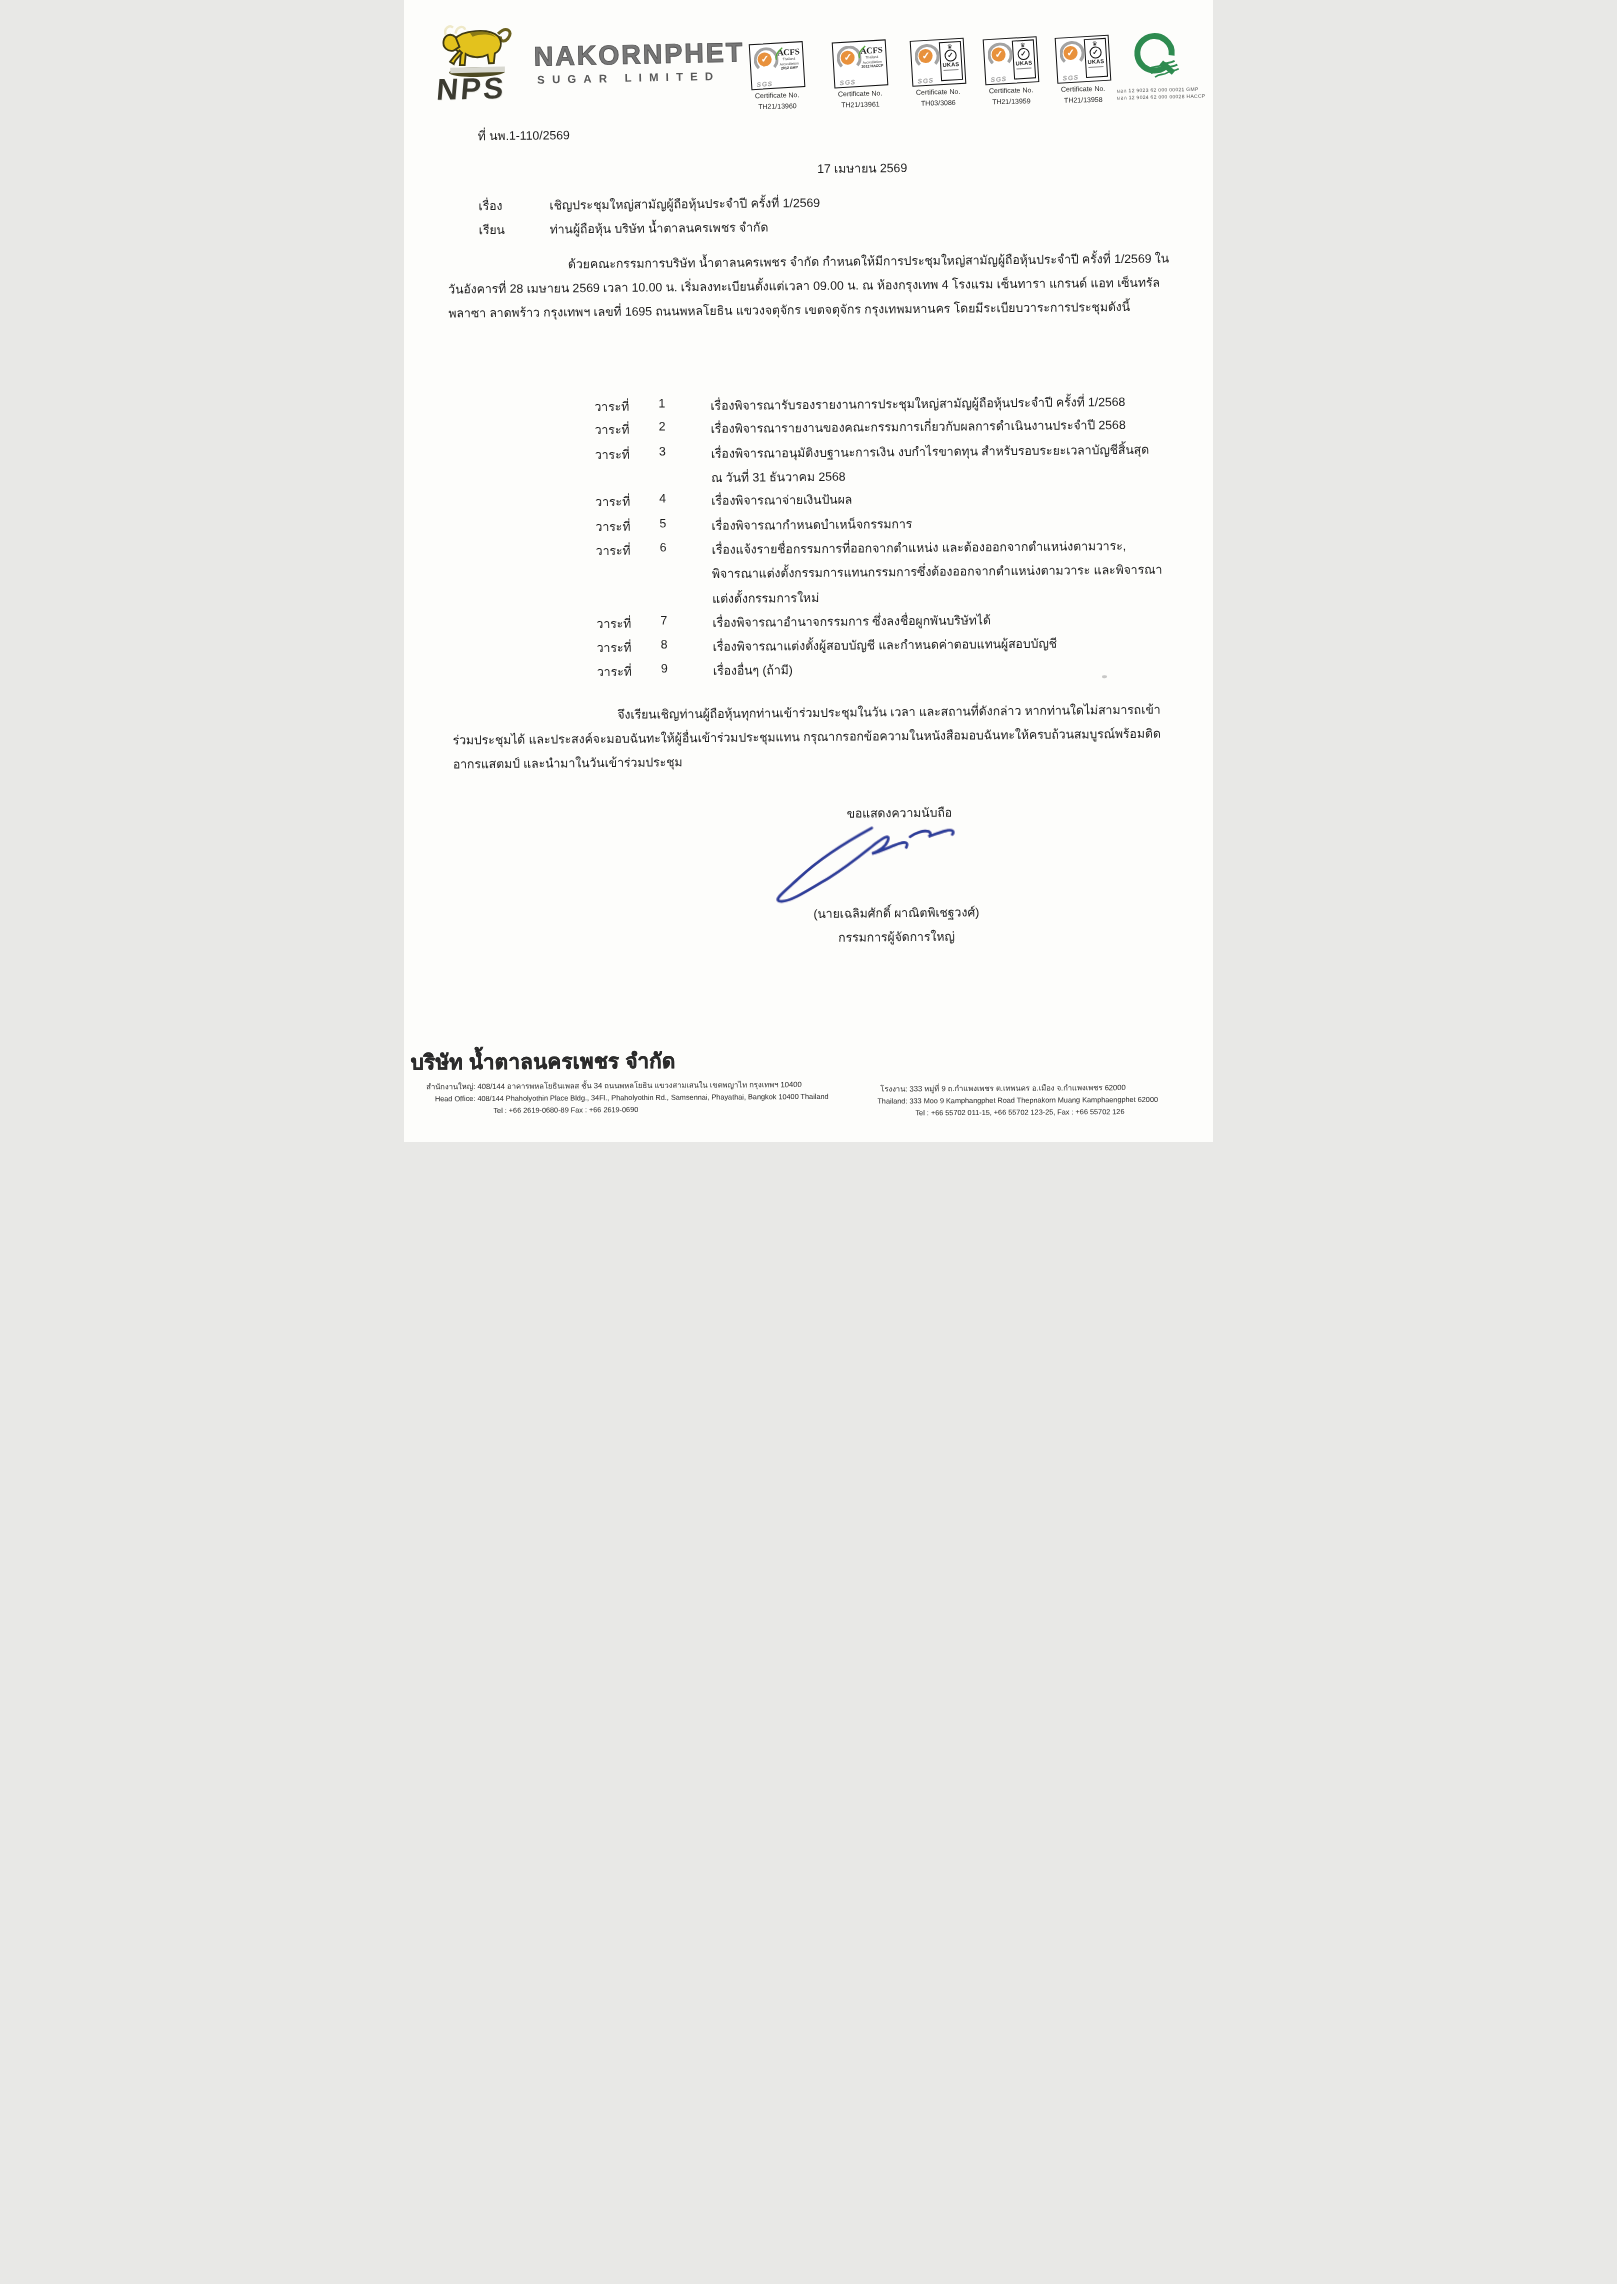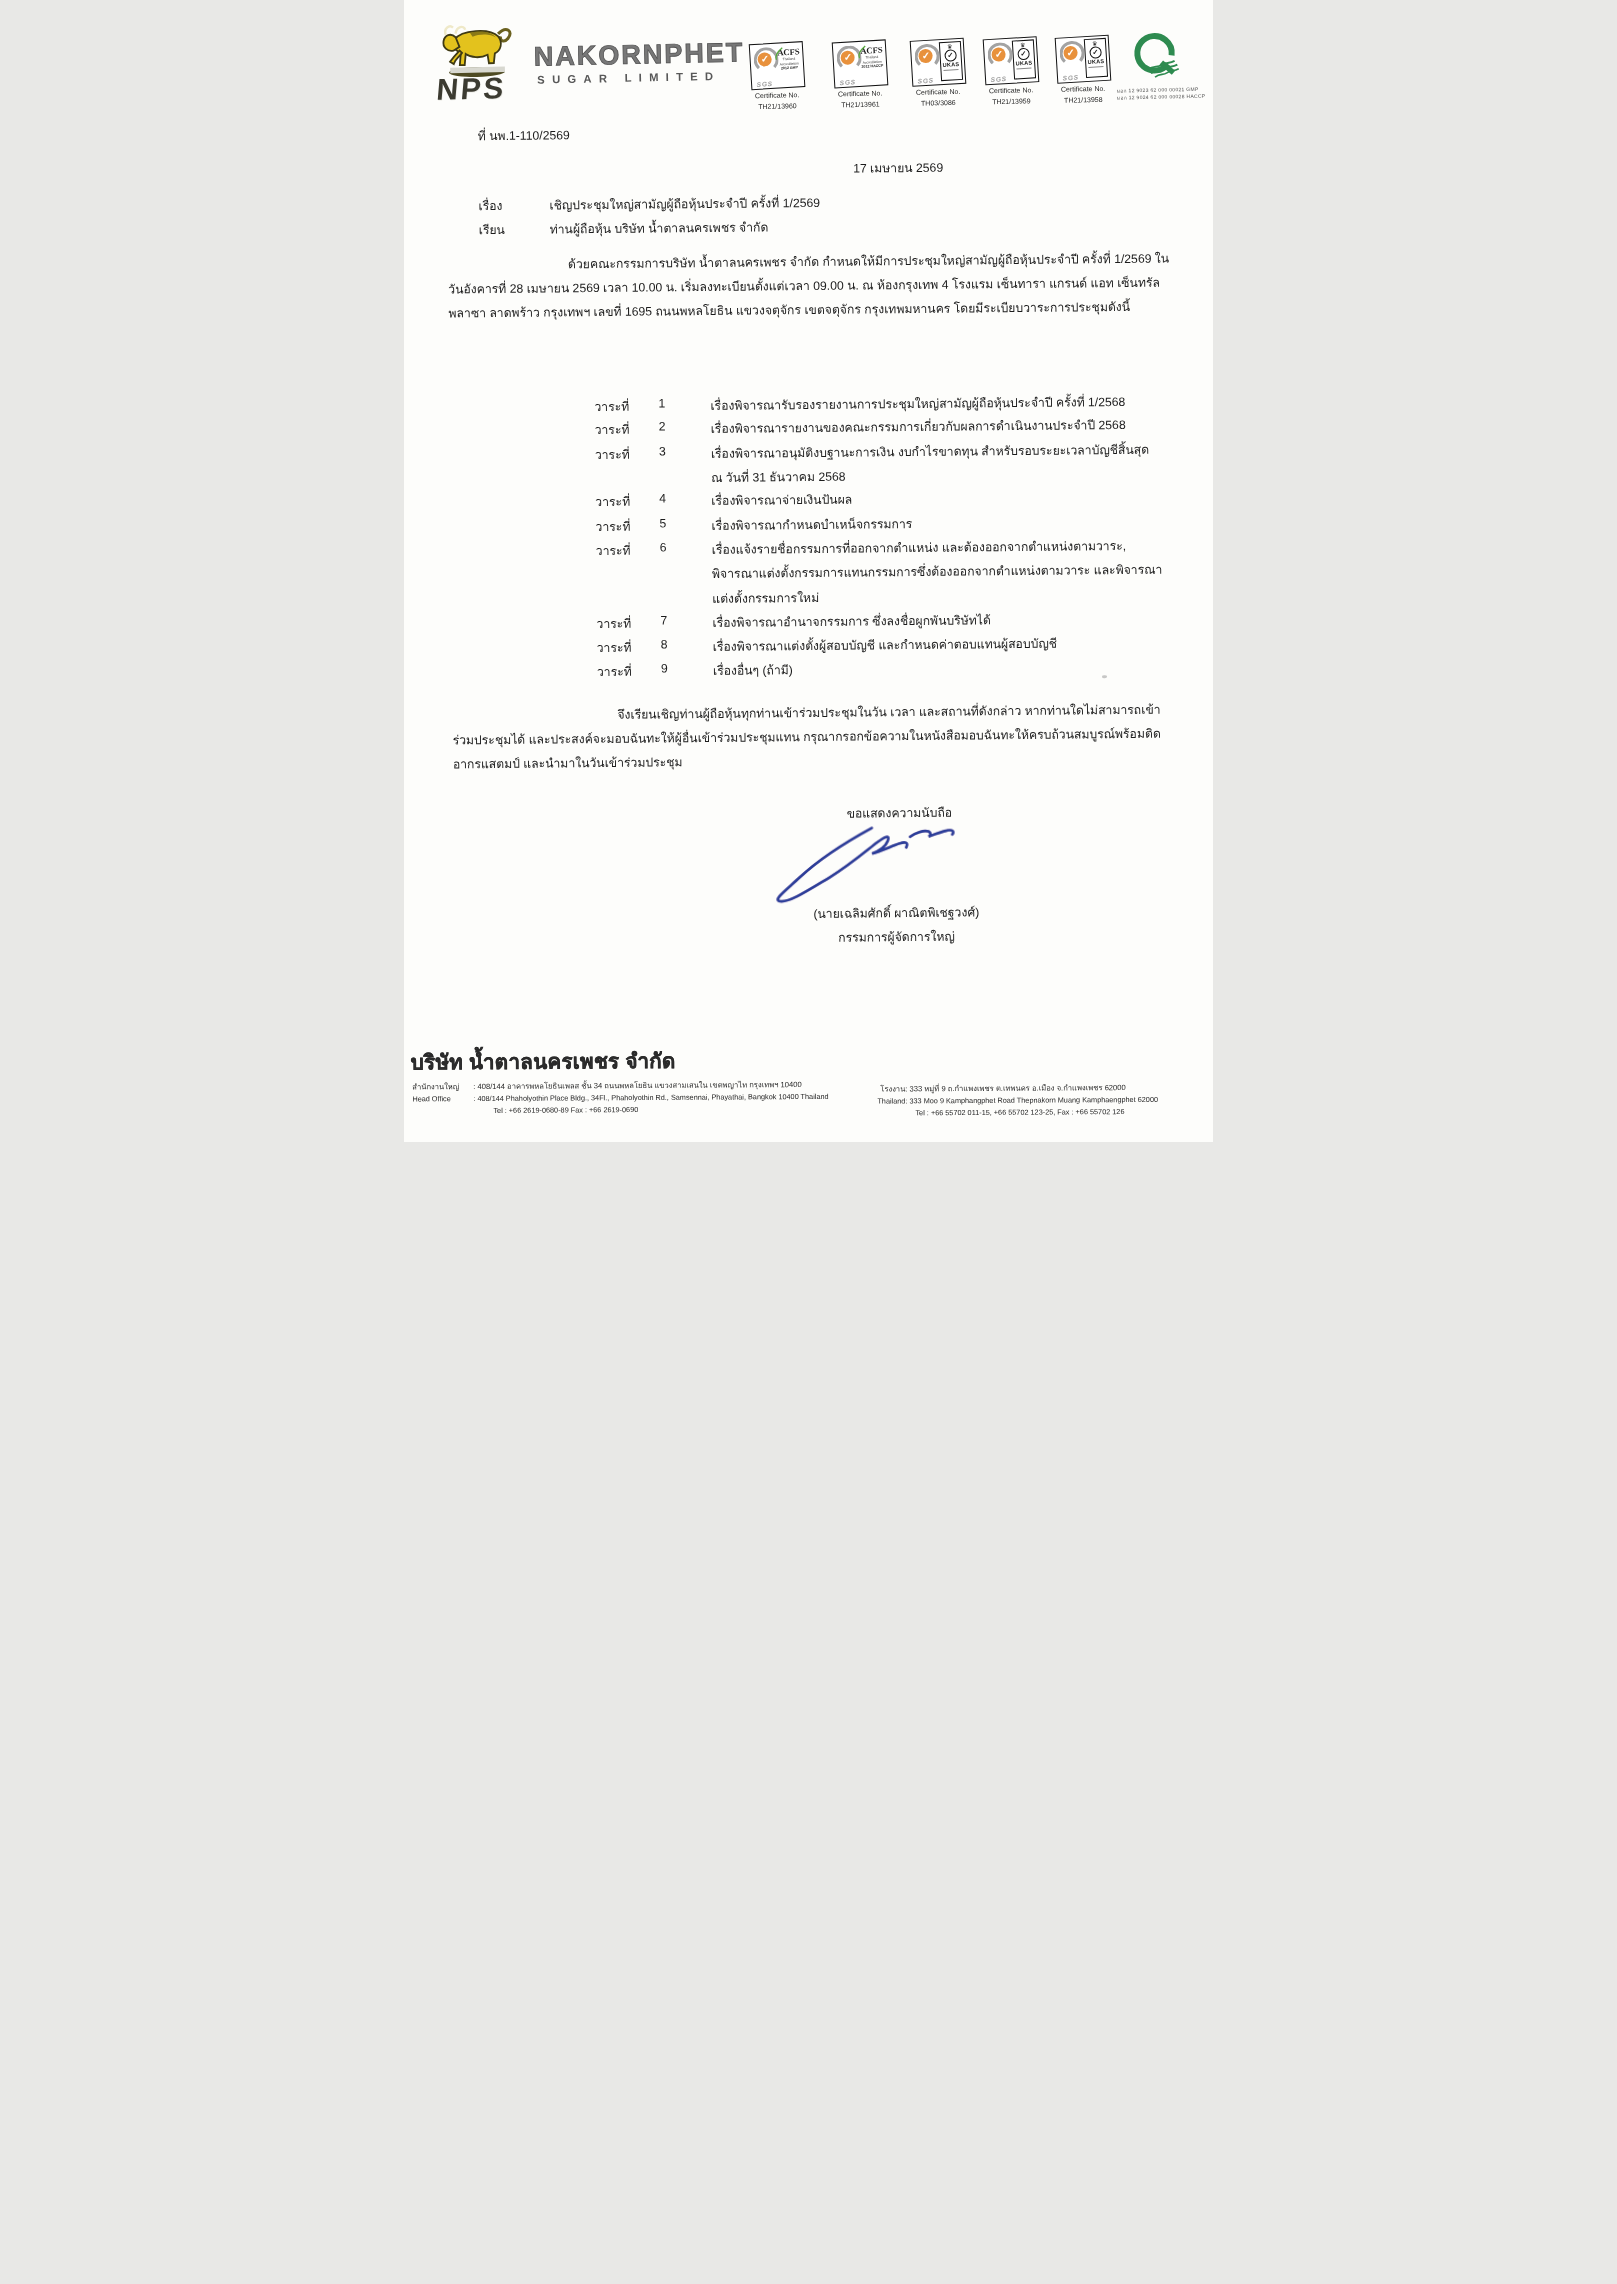--- a/index.html
+++ b/index.html
@@ -36,21 +36,21 @@
               font-size:7.3px;font-weight:800;line-height:10px;}
   .ukas-check::after{content:"✓";}
   .ukas-name{font-size:5.6px;font-weight:800;letter-spacing:0.2px;margin-top:0.7px;}
   .ukas-micro{height:1.7px;background:#8a8a8a;margin:1px 2.6px 0 2.6px;}
   .cert-label{position:absolute;width:77px;text-align:center;font-size:7px;color:#1d1d1d;line-height:10.6px;}
   .q-logo{position:absolute;left:728px;top:38px;}
   .q-micro{position:absolute;left:712px;top:94px;width:99px;font-size:5px;color:#555;line-height:6.6px;letter-spacing:0.3px;}
   
   .letter{position:absolute;left:0;top:0;width:100%;height:100%;transform:rotate(-0.55deg);font-size:12.2px;}
   .ref{position:absolute;left:78px;top:123px;}
-  .date{position:absolute;left:453px;top:159px;}
+  .date{position:absolute;left:417px;top:159px;}
   .lab{position:absolute;left:78px;}
   .val{position:absolute;left:149px;white-space:nowrap;}
   .intro{position:absolute;left:47px;top:250px;width:722px;line-height:24px;text-indent:120px;}
   .agenda-row{position:absolute;left:0;width:100%;height:24px;}
   .a-label{position:absolute;left:192px;}
   .a-num{position:absolute;left:256px;}
   .a-text{position:absolute;left:308px;white-space:nowrap;}
   .closing{position:absolute;left:47px;top:701px;width:724px;line-height:24px;text-indent:165px;}
   .salutation{position:absolute;left:397px;top:804px;width:192px;text-align:center;}
   .signature{position:absolute;left:365px;top:818px;}
@@ -58,21 +58,21 @@
   .signer-title{position:absolute;left:350px;top:928px;width:278px;text-align:center;}
   .speck{position:absolute;left:697px;top:678px;width:4.6px;height:2.6px;background:#9a9a9a;border-radius:50%;opacity:.55;}
   
   .footer{position:absolute;left:0;top:1038px;width:100%;transform:rotate(-0.35deg);color:#262626;}
   .company{position:absolute;left:6.6px;top:5.3px;font-size:20.5px;font-weight:800;letter-spacing:0.3px;
            color:#333;-webkit-text-stroke:0.4px #2a2a2a;}
   .addr{position:absolute;top:41px;font-size:7.3px;line-height:12px;white-space:nowrap;}
   .addr-left{left:8px;}
   .addr-right{left:463px;top:46px;}
   .f-label{display:inline-block;}
-  .addr-left .f-label{width:61px;}
+  .addr-left .f-label{width:61px;text-align:right;}
   .addr-right .f-label{width:38px;text-align:right;}
   .f-th{font-size:7.6px;}
   .tel-l{margin-left:81px;}
   .tel-r{margin-left:48px;}
 </style>
 </head>
 <body>
 
 <div class="page">
 

